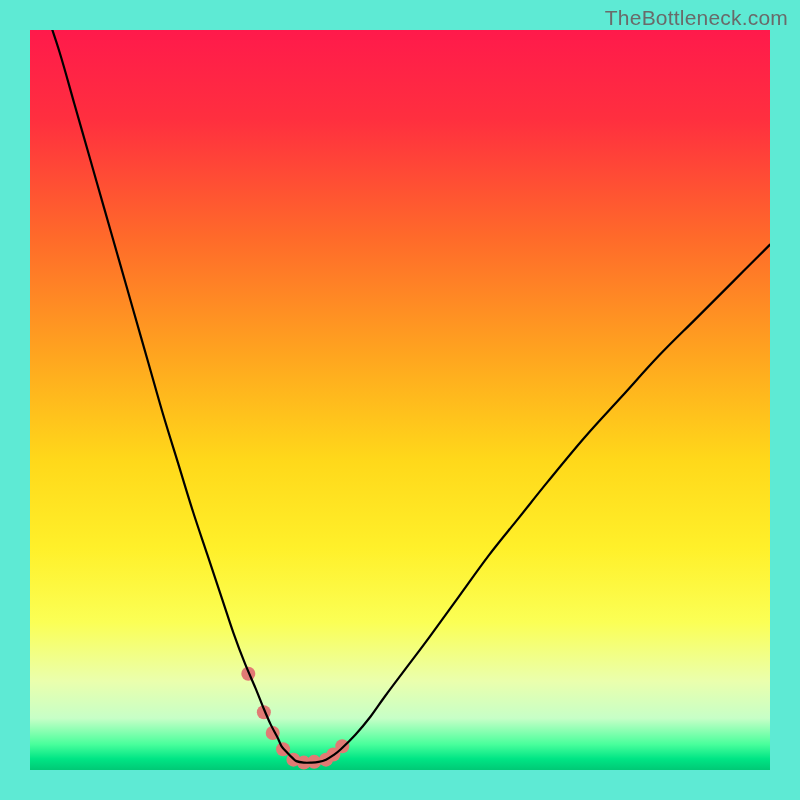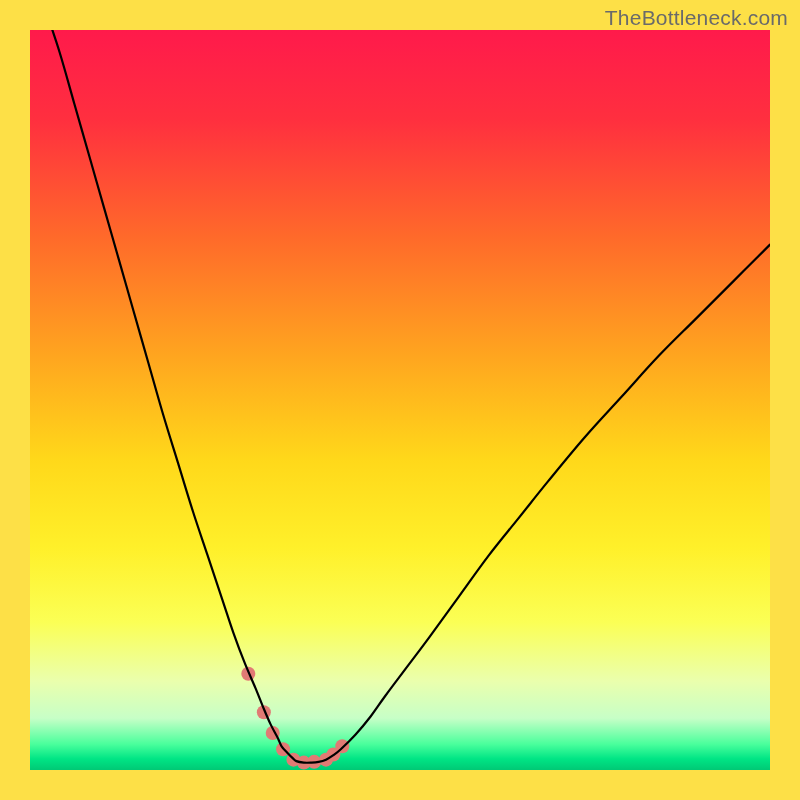--- a/index.html
+++ b/index.html
@@ -8,21 +8,21 @@
     width: 800px;
     height: 800px;
     background: #000;
     overflow: hidden;
     font-family: Arial, Helvetica, sans-serif;
   }
   .frame {
     position: absolute;
     left: 0; top: 0;
     width: 800px; height: 800px;
-    background: #fde047;
+    background: #5eead4;
   }
   .plot {
     position: absolute;
     left: 30px;
     top: 30px;
     width: 740px;
     height: 740px;
     overflow: hidden;
   }
   .gradient {

